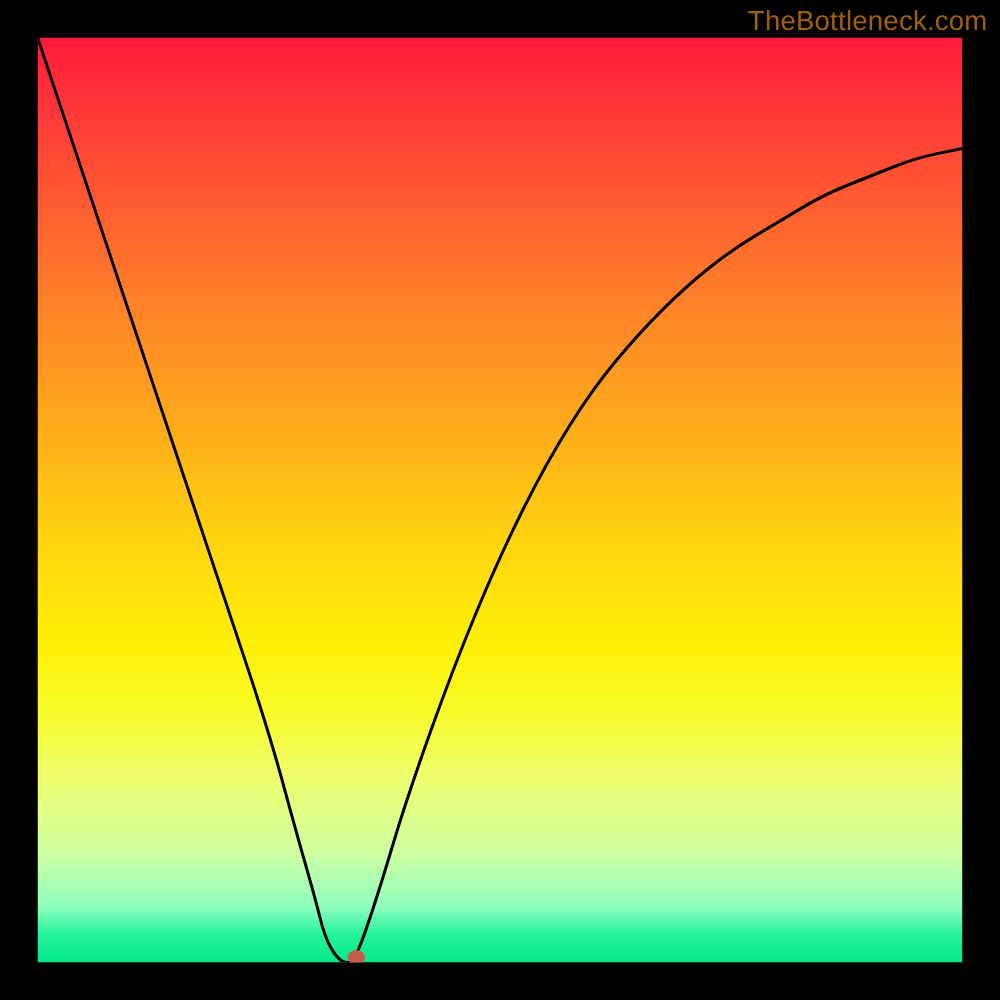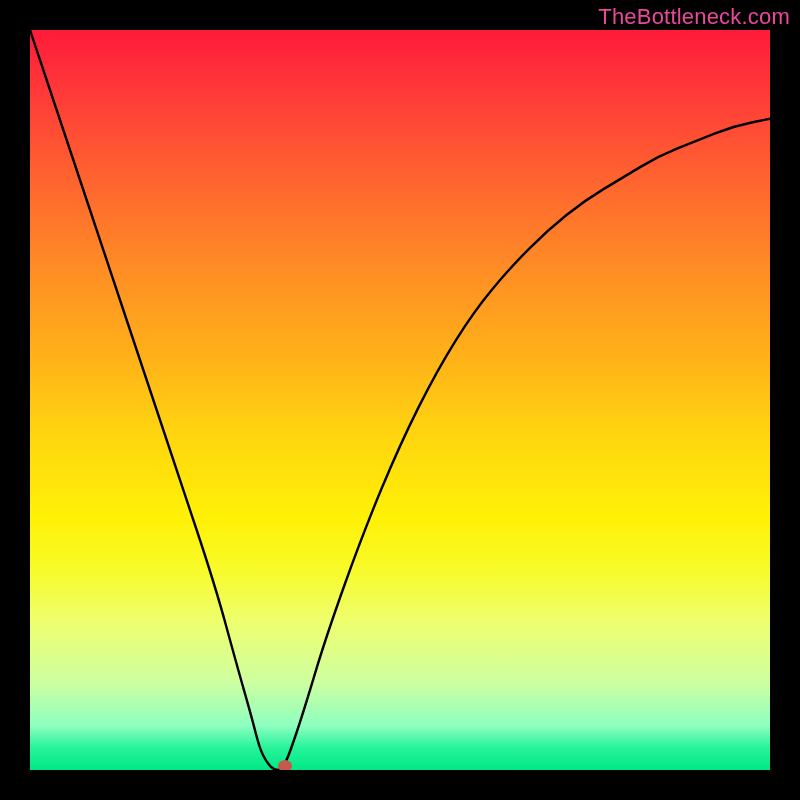--- a/index.html
+++ b/index.html
@@ -14,21 +14,21 @@
   .frame {
     position: relative;
     width: 800px;
     height: 800px;
     background: #000;
   }
   .watermark {
     position: absolute;
     top: 4px;
     right: 10px;
-    color: #ec4899;
+    color: #a16207;
     font-size: 22px;
     font-weight: 500;
     letter-spacing: 0.2px;
     z-index: 5;
   }
   .plot-area {
     position: absolute;
     left: 30px;
     top: 30px;
     width: 740px;

